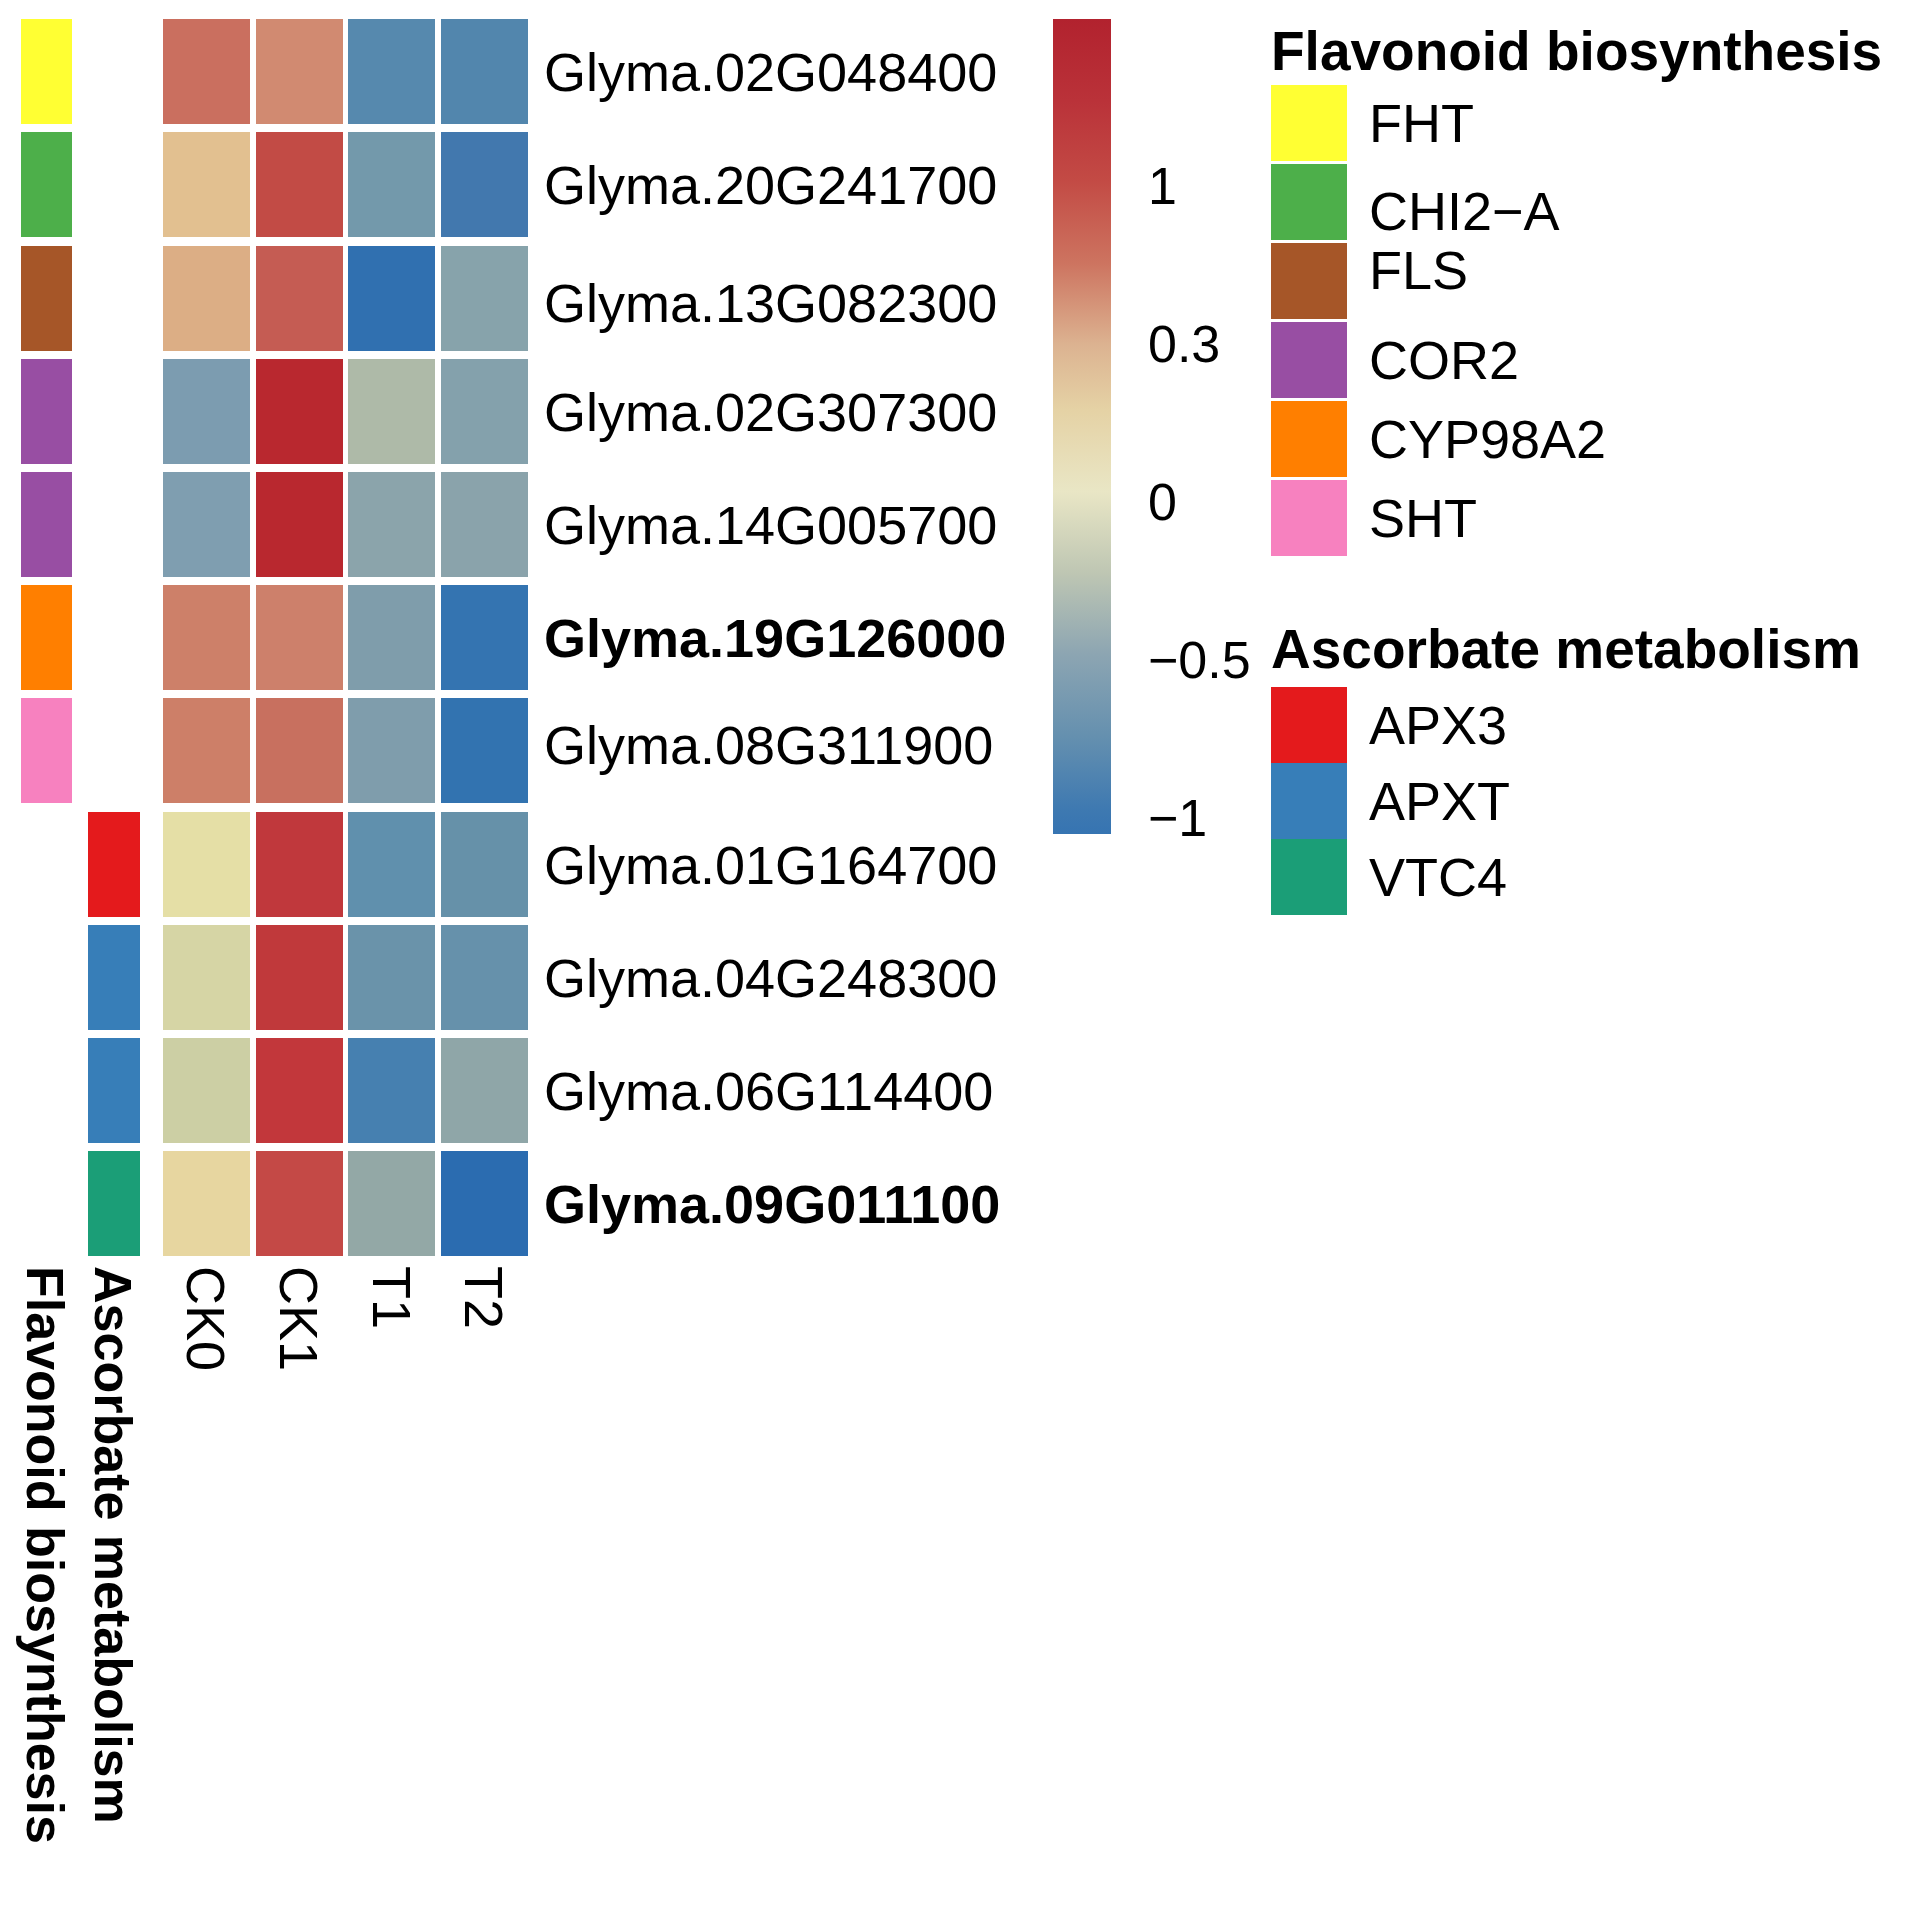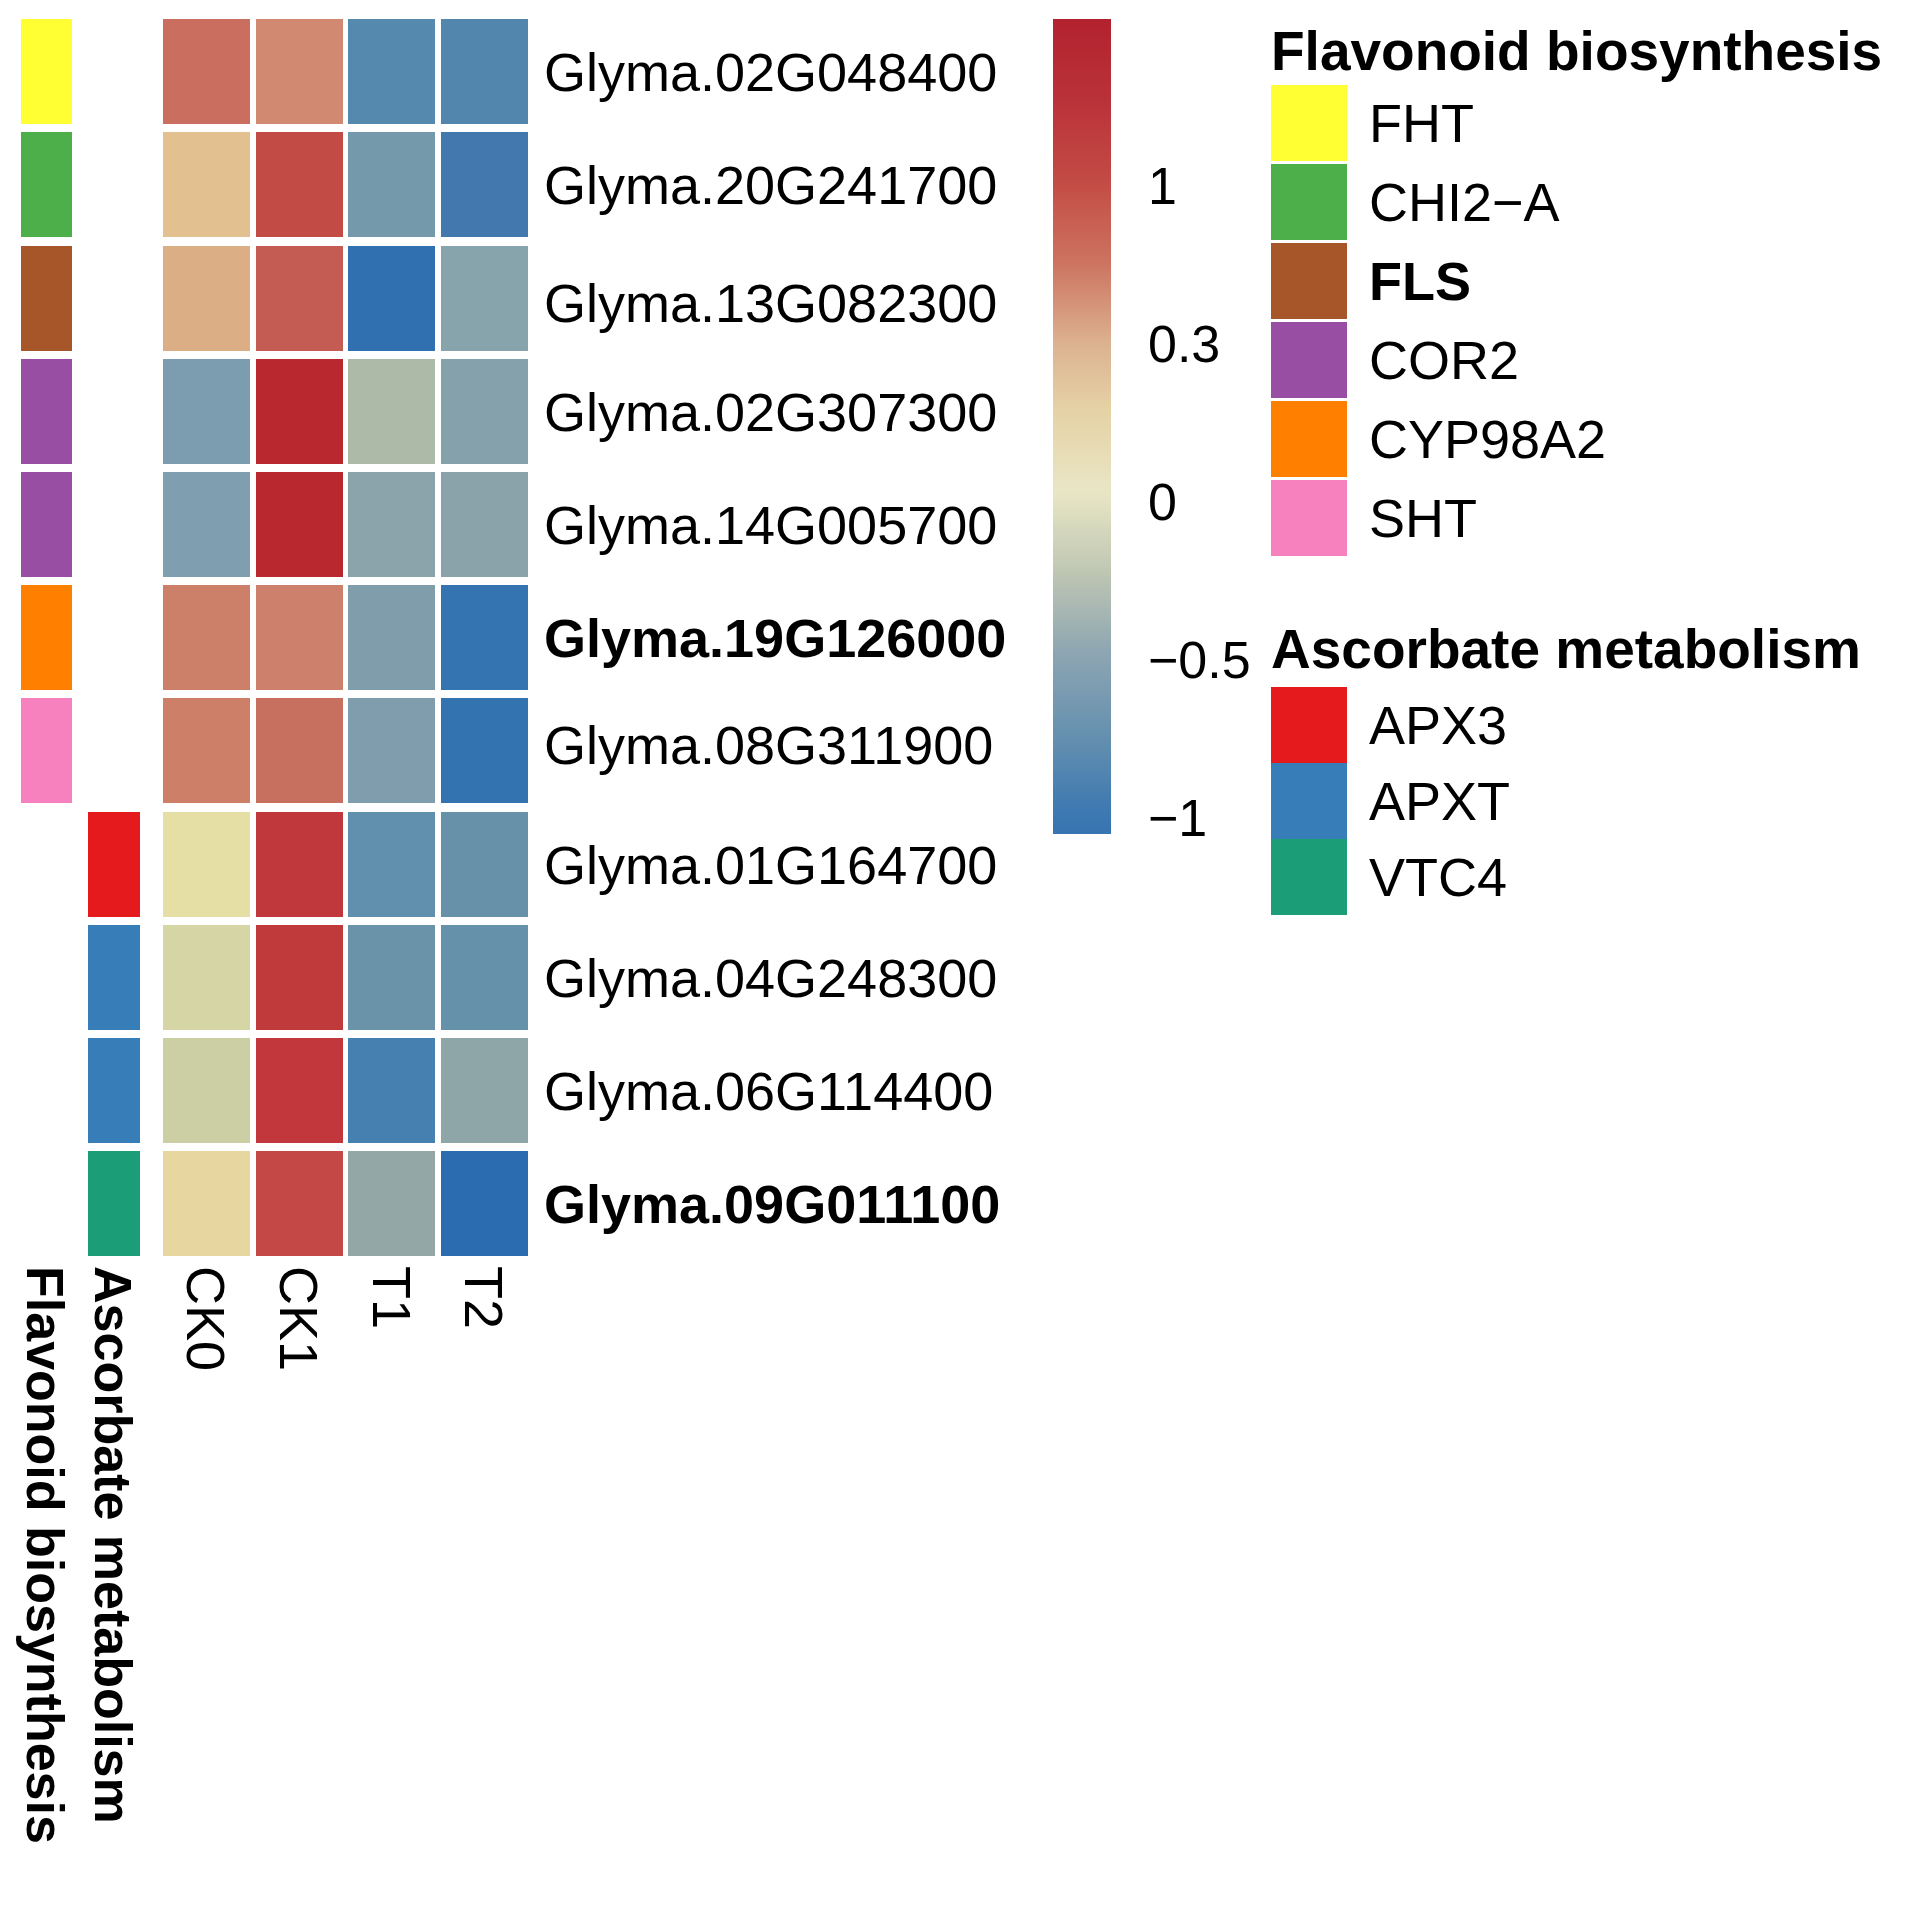--- a/index.html
+++ b/index.html
@@ -101,23 +101,23 @@
       <div class="tick-label" style="left: 1148px; top: 471px;">0</div>
       <div class="tick-label" style="left: 1148px; top: 629px;">−0.5</div>
       <div class="tick-label" style="left: 1148px; top: 787px;">−1</div>
     </div>
 
   <div class="legend-title" style="left:1271px;top:19px;">Flavonoid biosynthesis</div>
   <div id="legend-flavonoid">
       <div class="cell" style="left: 1271px; top: 85px; width: 76px; height: 76px; background: rgb(255, 255, 51);"></div>
       <div class="legend-label" style="left: 1369px; top: 85px; height: 76px;">FHT</div>
       <div class="cell" style="left: 1271px; top: 164px; width: 76px; height: 76px; background: rgb(77, 175, 74);"></div>
-      <div class="legend-label" style="left: 1369px; top: 164px; height: 76px;">CHI2−A</div>
+      <div class="legend-label" style="left: 1369px; top: 173px; height: 76px;">CHI2−A</div>
       <div class="cell" style="left: 1271px; top: 243px; width: 76px; height: 76px; background: rgb(166, 86, 40);"></div>
-      <div class="legend-label" style="left: 1369px; top: 243px; height: 76px; font-weight: bold;">FLS</div>
+      <div class="legend-label" style="left: 1369px; top: 232px; height: 76px;">FLS</div>
       <div class="cell" style="left: 1271px; top: 322px; width: 76px; height: 76px; background: rgb(152, 78, 163);"></div>
       <div class="legend-label" style="left: 1369px; top: 322px; height: 76px;">COR2</div>
       <div class="cell" style="left: 1271px; top: 401px; width: 76px; height: 76px; background: rgb(255, 127, 0);"></div>
       <div class="legend-label" style="left: 1369px; top: 401px; height: 76px; text-align: center;">CYP98A2</div>
       <div class="cell" style="left: 1271px; top: 480px; width: 76px; height: 76px; background: rgb(247, 129, 191);"></div>
       <div class="legend-label" style="left: 1369px; top: 480px; height: 76px;">SHT</div>
     </div>
 
   <div class="legend-title" style="left:1271px;top:617px;">Ascorbate metabolism</div>
   <div id="legend-ascorbate">

